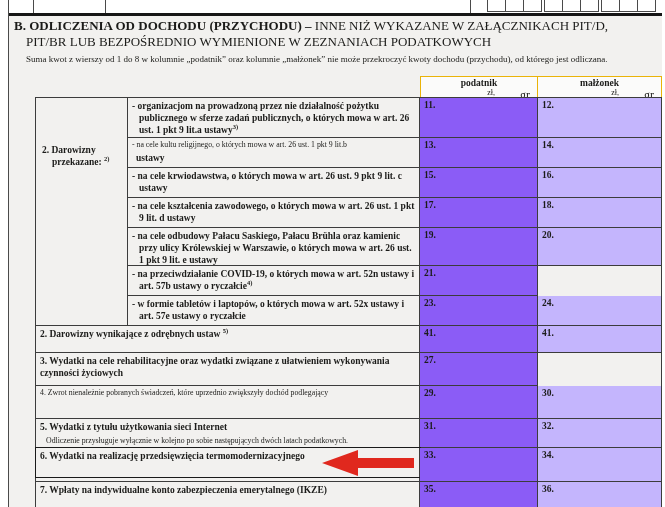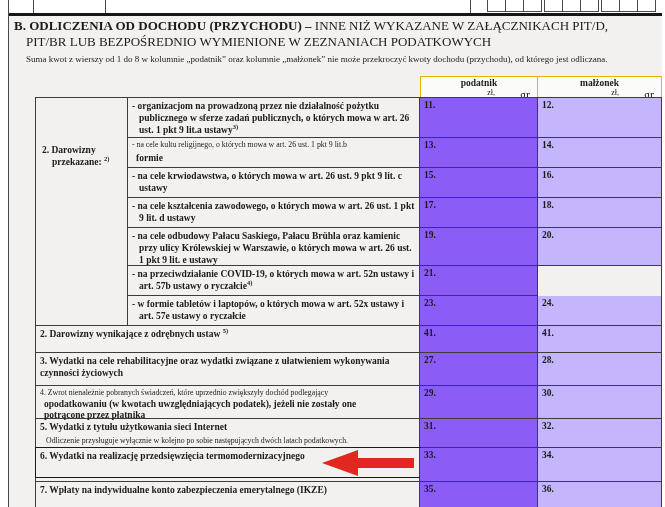--- a/index.html
+++ b/index.html
@@ -125,21 +125,21 @@
               <span class="num">11.</span>
             </div>
           <div class="cell val2 lastcol">
               <span class="num">12.</span>
             </div>
         </div>
 
         <div class="row" style="height:30px">
           <div class="cell desc">
             <p class="smalltxt dash">- na cele kultu religijnego, o których mowa w art. 26 ust. 1 pkt 9 lit.b</p>
-            <p class="t cont">formie</p>
+            <p class="t cont">ustawy</p>
           </div>
           <div class="cell val">
               <span class="num">13.</span>
             </div>
           <div class="cell val2 lastcol">
               <span class="num">14.</span>
             </div>
         </div>
 
         <div class="row" style="height:30px">
@@ -214,29 +214,25 @@
         </div>
     </div>
 
     <div class="row" style="height:33px">
       <div class="cell desc">
         <p class="t" style="width:360px">3. Wydatki na cele rehabilitacyjne oraz wydatki związane z ułatwieniem wykonywania czynności życiowych</p>
       </div>
       <div class="cell val">
           <span class="num">27.</span>
         </div>
-      <div class="cell val2 lastcol">
-          <span class="num">28.</span>
-        </div>
     </div>
 
     <div class="row" style="height:33px">
       <div class="cell desc">
         <p class="smalltxt">4. Zwrot nienależnie pobranych świadczeń, które uprzednio zwiększyły dochód podlegający</p>
-        <p class="t tight cont" style="margin-top:1px; width:352px">opodatkowaniu (w kwotach uwzględniających podatek), jeżeli nie zostały one potrącone przez płatnika</p>
       </div>
       <div class="cell val">
           <span class="num">29.</span>
         </div>
       <div class="cell val2 lastcol">
           <span class="num">30.</span>
         </div>
     </div>
 
     <div class="row" style="height:29px">

